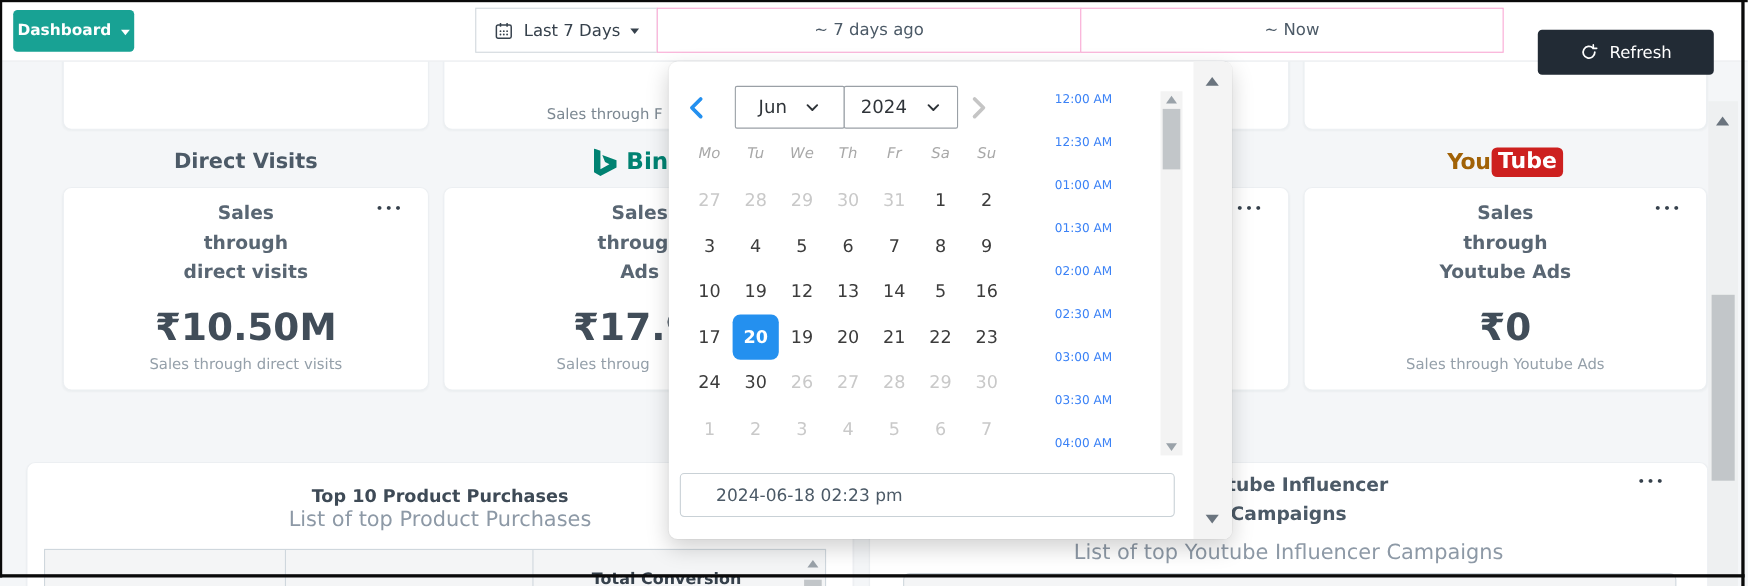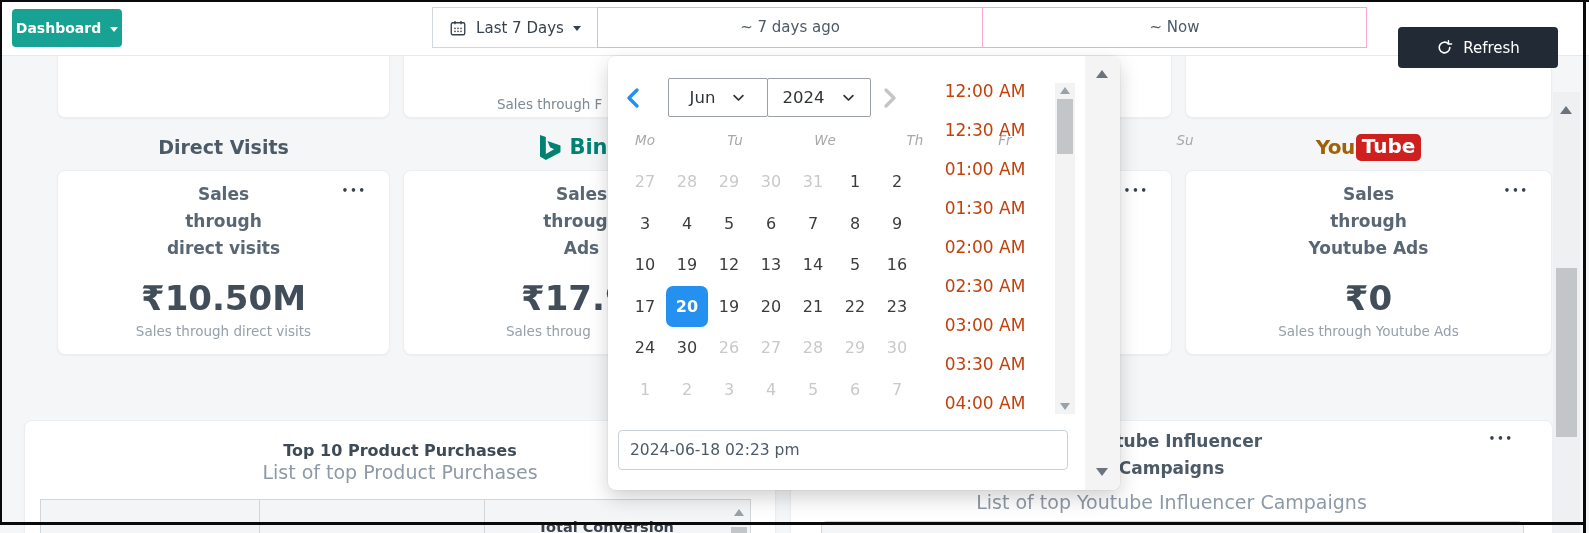--- a/index.html
+++ b/index.html
@@ -42,32 +42,32 @@
   .tri-down{width:0;height:0;border-left:6px solid transparent;border-right:6px solid transparent;border-top:8px solid #6a747e;}
   .tri-sm-up{width:0;height:0;border-left:5px solid transparent;border-right:5px solid transparent;border-bottom:7px solid #9aa2a9;}
   .tri-sm-down{width:0;height:0;border-left:5px solid transparent;border-right:5px solid transparent;border-top:7px solid #9aa2a9;}
   .thumb{background:#c2c6c9;}
   
   #dp{position:absolute;left:608px;top:56px;width:512px;height:434px;background:#fff;border-radius:8px;
       box-shadow:0 8px 20px rgba(0,0,0,.18),0 0 0 1px rgba(0,0,0,.03);z-index:40;}
   .dp-nav-chev{position:absolute;top:30px;width:24px;height:24px;cursor:pointer;}
   .dp-select{position:absolute;top:22px;height:39px;border:1px solid #9aa0a6;border-radius:2px;background:#fff;
              display:flex;align-items:center;justify-content:center;gap:16px;font-size:16.5px;color:#2e3338;cursor:pointer;box-sizing:border-box;}
-  .dp-dowgrid{position:absolute;left:16px;top:74px;display:grid;grid-template-columns:repeat(7,42px);gap:48px;}
+  .dp-dowgrid{position:absolute;left:16px;top:74px;display:grid;grid-template-columns:repeat(7,42px);}
   .dp-dow{height:20px;display:flex;align-items:center;justify-content:center;font-size:13.5px;font-style:italic;color:#a8a8a8;}
   .dp-grid{position:absolute;left:16px;top:105px;display:grid;grid-template-columns:repeat(7,42px);grid-auto-rows:41.5px;}
   .dp-cell{display:flex;align-items:center;justify-content:center;font-size:16px;color:#3c3c3c;cursor:pointer;border-radius:7px;}
   .dp-cell.muted{color:#c9c9c9;}
   .dp-cell.selected{background:#2490ef;color:#fff;font-weight:bold;}
   .dp-times{position:absolute;left:322px;top:15px;width:110px;}
-  .dp-time{height:39px;display:flex;align-items:center;justify-content:center;font-size:17px;color:#c2410c;cursor:pointer;white-space:nowrap;}
+  .dp-time{height:39px;display:flex;align-items:center;justify-content:center;font-size:11px;color:#3b82f6;cursor:pointer;white-space:nowrap;}
   .dp-tsb{position:absolute;left:447px;top:27px;width:20px;height:331px;background:#f3f3f3;}
   .dp-osb{position:absolute;right:0;top:0;width:35px;height:434px;background:#f4f4f4;border-radius:0 8px 8px 0;}
   .dp-input{position:absolute;left:10px;top:374px;width:450px;height:40px;border:1px solid #c9d1d6;border-radius:4px;
-            box-sizing:border-box;font-size:15.5px;color:#4c5a67;line-height:38px;padding-left:11px;background:#fff;}
+            box-sizing:border-box;font-size:15.5px;color:#4c5a67;line-height:38px;padding-left:32px;background:#fff;}
   
   #pagesb{position:absolute;left:1553px;top:92px;width:27px;height:441px;background:#eef0f1;z-index:15;}
   
   .frame{position:absolute;background:#0a0a0a;z-index:50;pointer-events:none;}
 </style>
 </head>
 <body>
 
 <div id="screen">
 

